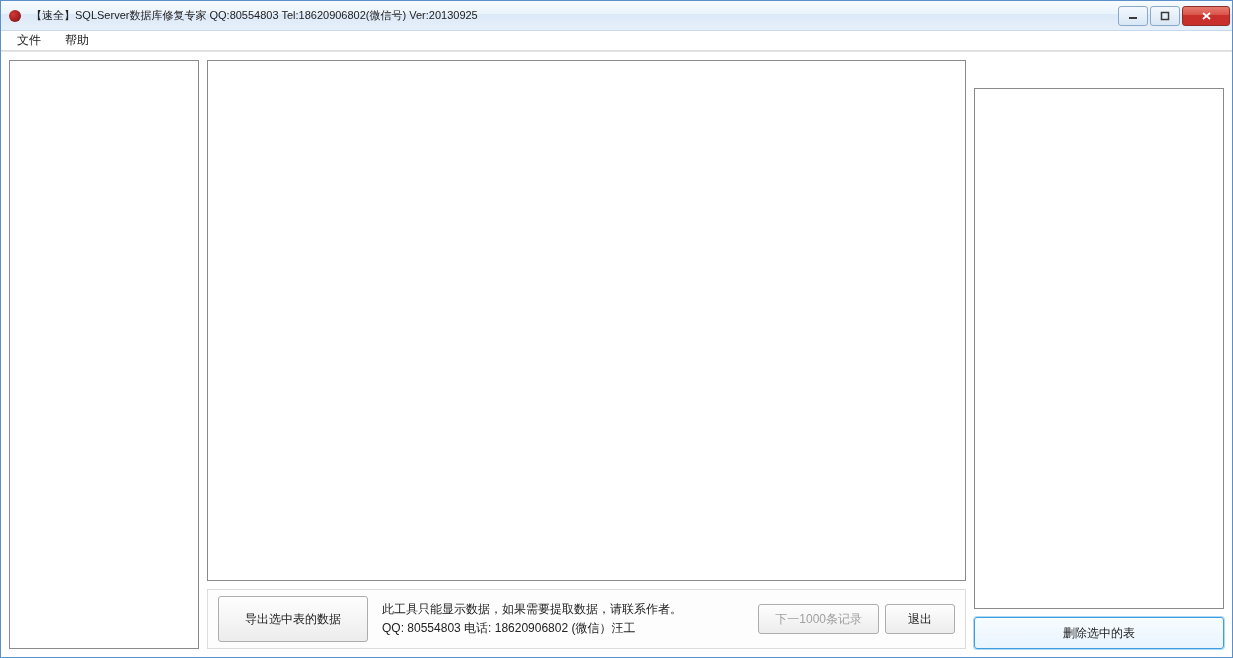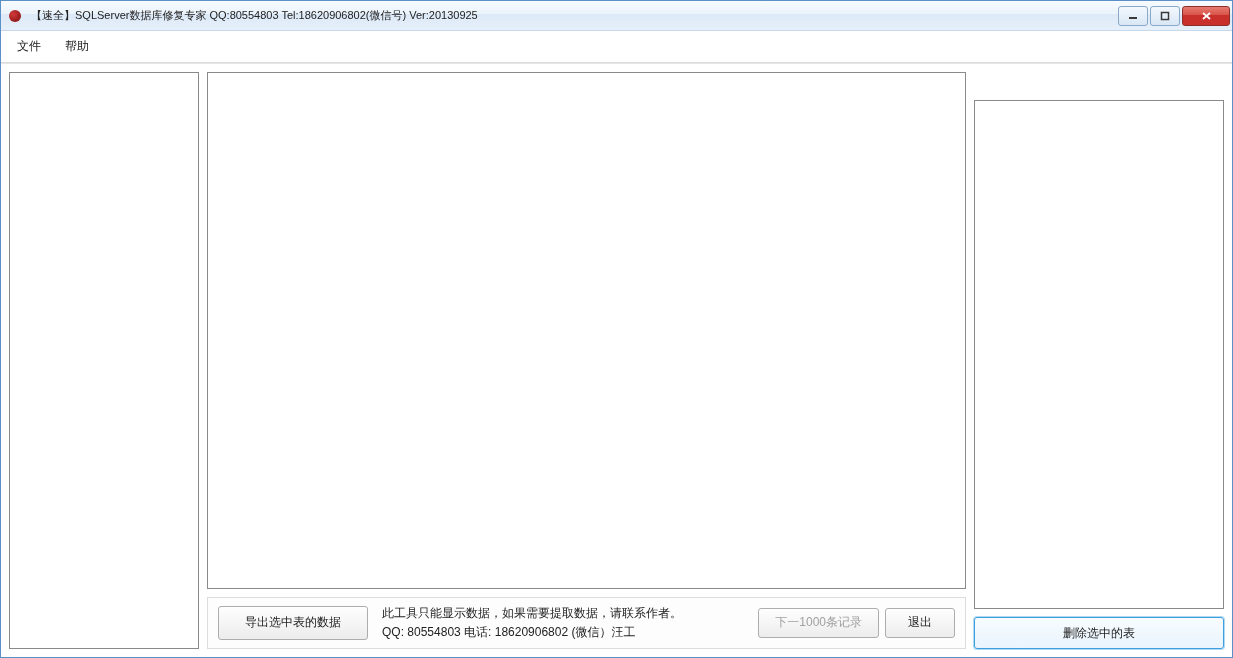--- a/index.html
+++ b/index.html
@@ -64,21 +64,21 @@
       cursor: pointer;
     }
     .win-btn.close {
       width: 48px;
       background: linear-gradient(to bottom, #e67a6f 0%, #d9534a 45%, #c9302c 46%, #c9302c 100%);
       border-color: #8c2f29;
     }
     .win-btn.close svg { stroke: #fff; }
     .win-btn svg { stroke: #3a3a3a; }
     .menubar {
-      height: 32px;
+      height: 20px;
       background: #fff;
       border-bottom: 1px solid #dcdcdc;
       display: flex;
       align-items: center;
       padding: 0 6px;
       gap: 4px;
     }
     .menu-item {
       padding: 3px 10px;
       cursor: pointer;
@@ -217,21 +217,21 @@
   <div class="client-area">
 
     <div class="left-panel">
       <div class="left-list"></div>
     </div>
 
     <div class="center-col">
       <div class="center-panel"></div>
 
       <div class="bottom-bar">
-        <button class="btn" style="min-width:150px;height:34px;">导出选中表的数据</button>
+        <button class="btn" style="min-width:150px;height:46px;">导出选中表的数据</button>
         <div class="info-text">
           <span class="line">此工具只能显示数据，如果需要提取数据，请联系作者。</span>
           <span class="line">QQ: 80554803    电话: 18620906802 (微信）汪工</span>
         </div>
         <div class="bottom-right-buttons">
           <button class="btn disabled" style="min-width:100px;">下一1000条记录</button>
           <button class="btn" style="min-width:70px;font-family:Liberation Mono, monospace;">退出</button>
         </div>
       </div>
     </div>

